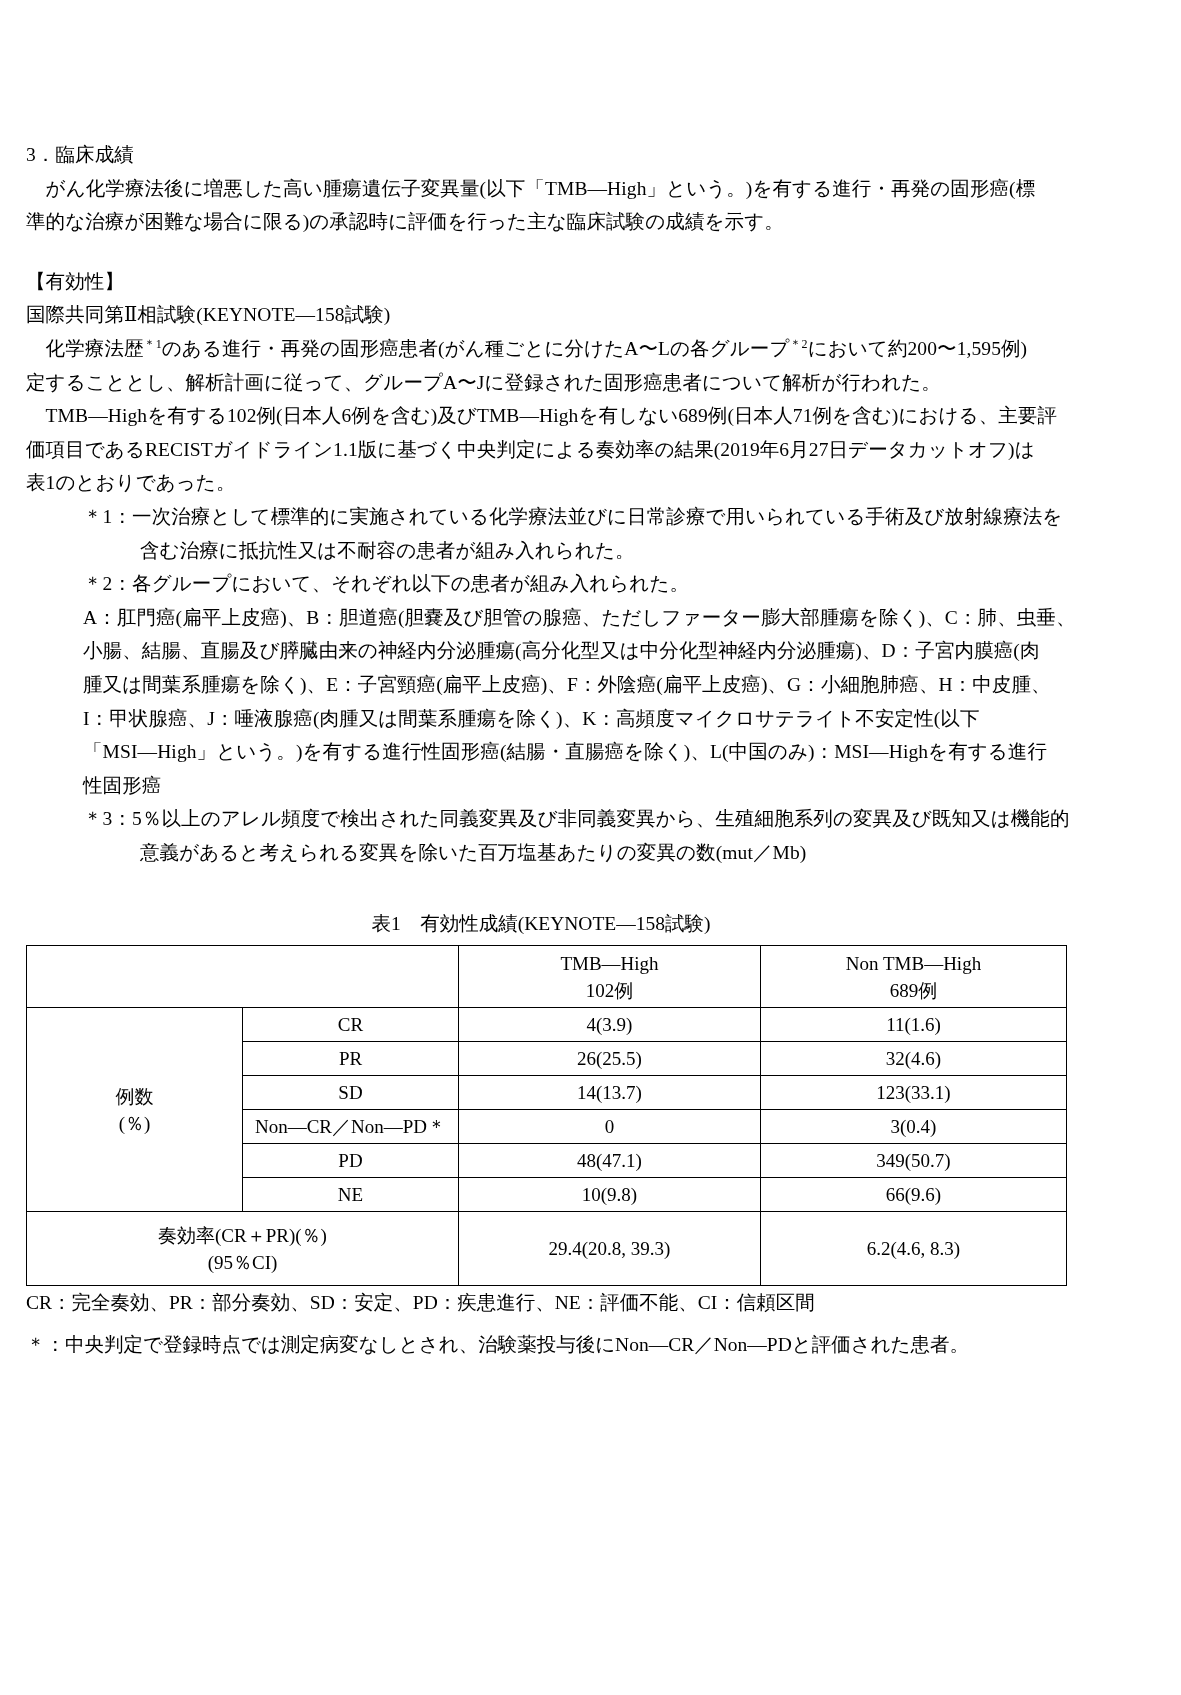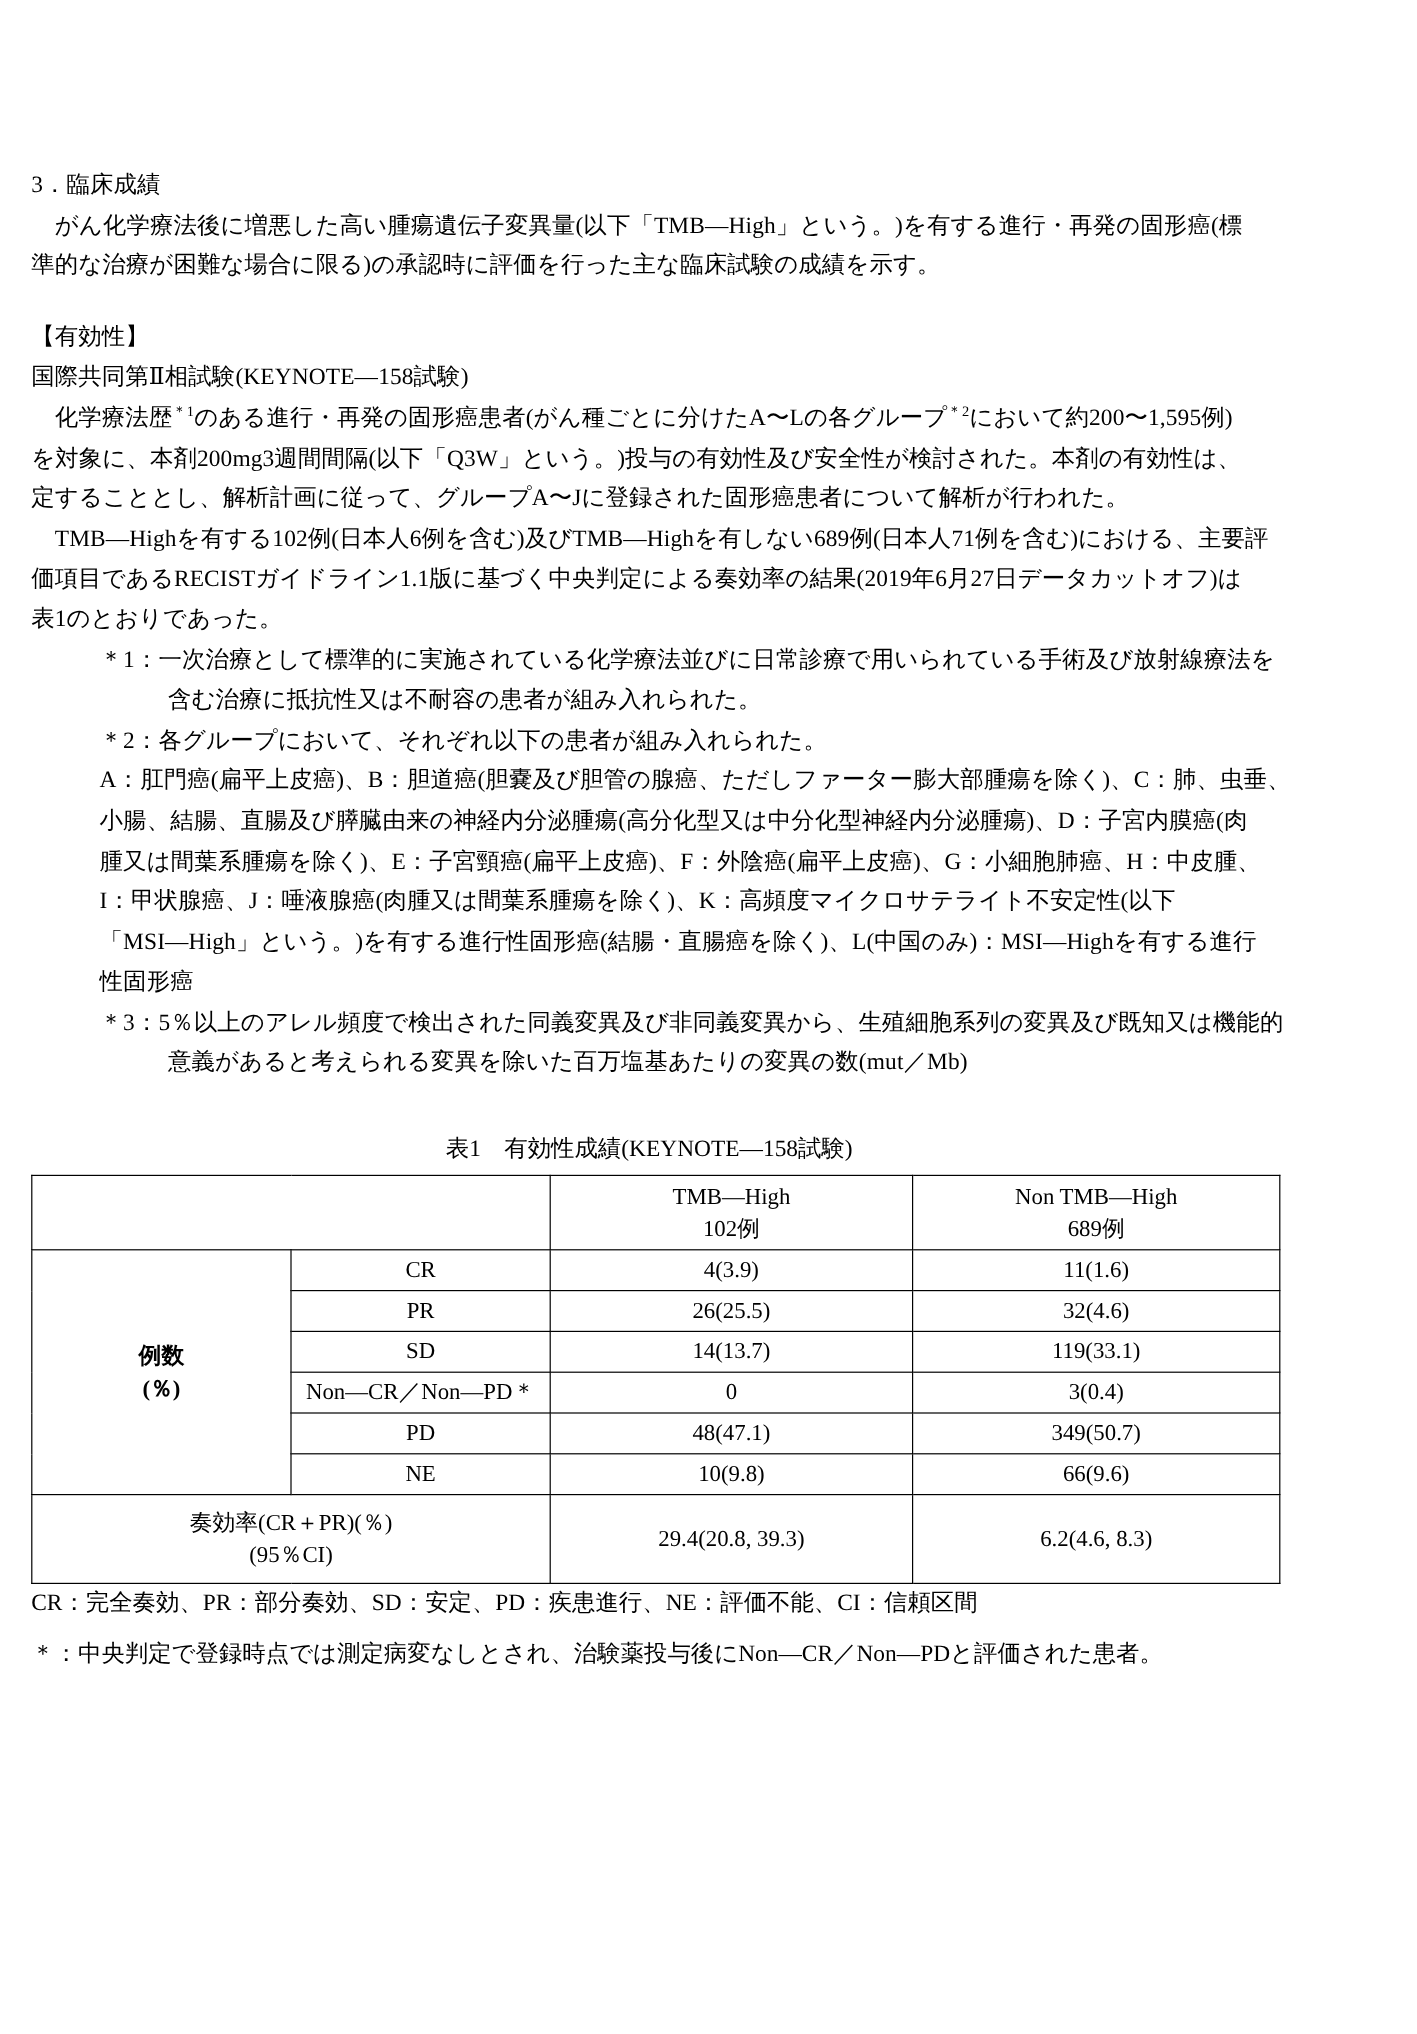--- a/index.html
+++ b/index.html
@@ -89,21 +89,20 @@
     border-bottom: 2px solid #000;
   }
   td.orr-val-last {
     border-top: 3px double #000;
     border-bottom: 2px solid #000;
     border-right: 2px solid #000;
   }
   td.cases-label {
     border-left: 2px solid #000;
     line-height: 30px;
-    font-weight: bold;
   }
   .footnotes {
     font-size: 19.5px;
     line-height: 34px;
     white-space: pre;
   }
   .foot-gap { height: 8px; }
 </style>
 </head>
 <body>
@@ -114,21 +113,20 @@
     <div class="line">3．臨床成績</div>
     <div class="line">　がん化学療法後に増悪した高い腫瘍遺伝子変異量(以下「TMB—High」という。)を有する進行・再発の固形癌(標</div>
     <div class="line">準的な治療が困難な場合に限る)の承認時に評価を行った主な臨床試験の成績を示す。</div>
 
     <div class="gap-md"></div>
 
     <div class="line">【有効性】</div>
     <div class="line">国際共同第Ⅱ相試験(KEYNOTE—158試験)</div>
 
     <div class="line"><span>　化学療法歴</span><sup class="fn">＊1</sup><span>のある進行・再発の固形癌患者(がん種ごとに分けたA〜Lの各グループ</span><sup class="fn">＊2</sup><span>において約200〜1,595例)</span></div>
-    <div class="line">を対象に、本剤200mg3週間間隔(以下「Q3W」という。)投与の有効性及び安全性が検討された。本剤の有効性は、</div>
     <div class="line">定することとし、解析計画に従って、グループA〜Jに登録された固形癌患者について解析が行われた。</div>
 
     <div class="line">　TMB—Highを有する102例(日本人6例を含む)及びTMB—Highを有しない689例(日本人71例を含む)における、主要評</div>
     <div class="line">価項目であるRECISTガイドライン1.1版に基づく中央判定による奏効率の結果(2019年6月27日データカットオフ)は</div>
     <div class="line">表1のとおりであった。</div>
 
     <div class="line indent-note"><span>＊1：</span><span>一次治療として標準的に実施されている化学療法並びに日常診療で用いられている手術及び放射線療法を</span></div>
     <div class="line indent-cont">含む治療に抵抗性又は不耐容の患者が組み入れられた。</div>
 
     <div class="line indent-note"><span>＊2：</span><span>各グループにおいて、それぞれ以下の患者が組み入れられた。</span></div>
@@ -175,21 +173,21 @@
           <td class="rcap">11(1.6)</td>
         </tr>
         <tr class="row-h">
           <td>PR</td>
           <td>26(25.5)</td>
           <td class="rcap">32(4.6)</td>
         </tr>
         <tr class="row-h">
           <td>SD</td>
           <td>14(13.7)</td>
-          <td class="rcap">119(33.1)</td>
+          <td class="rcap">123(33.1)</td>
         </tr>
         <tr class="row-h">
           <td>Non—CR／Non—PD＊</td>
           <td>0</td>
           <td class="rcap">3(0.4)</td>
         </tr>
         <tr class="row-h">
           <td>PD</td>
           <td>48(47.1)</td>
           <td class="rcap">349(50.7)</td>

